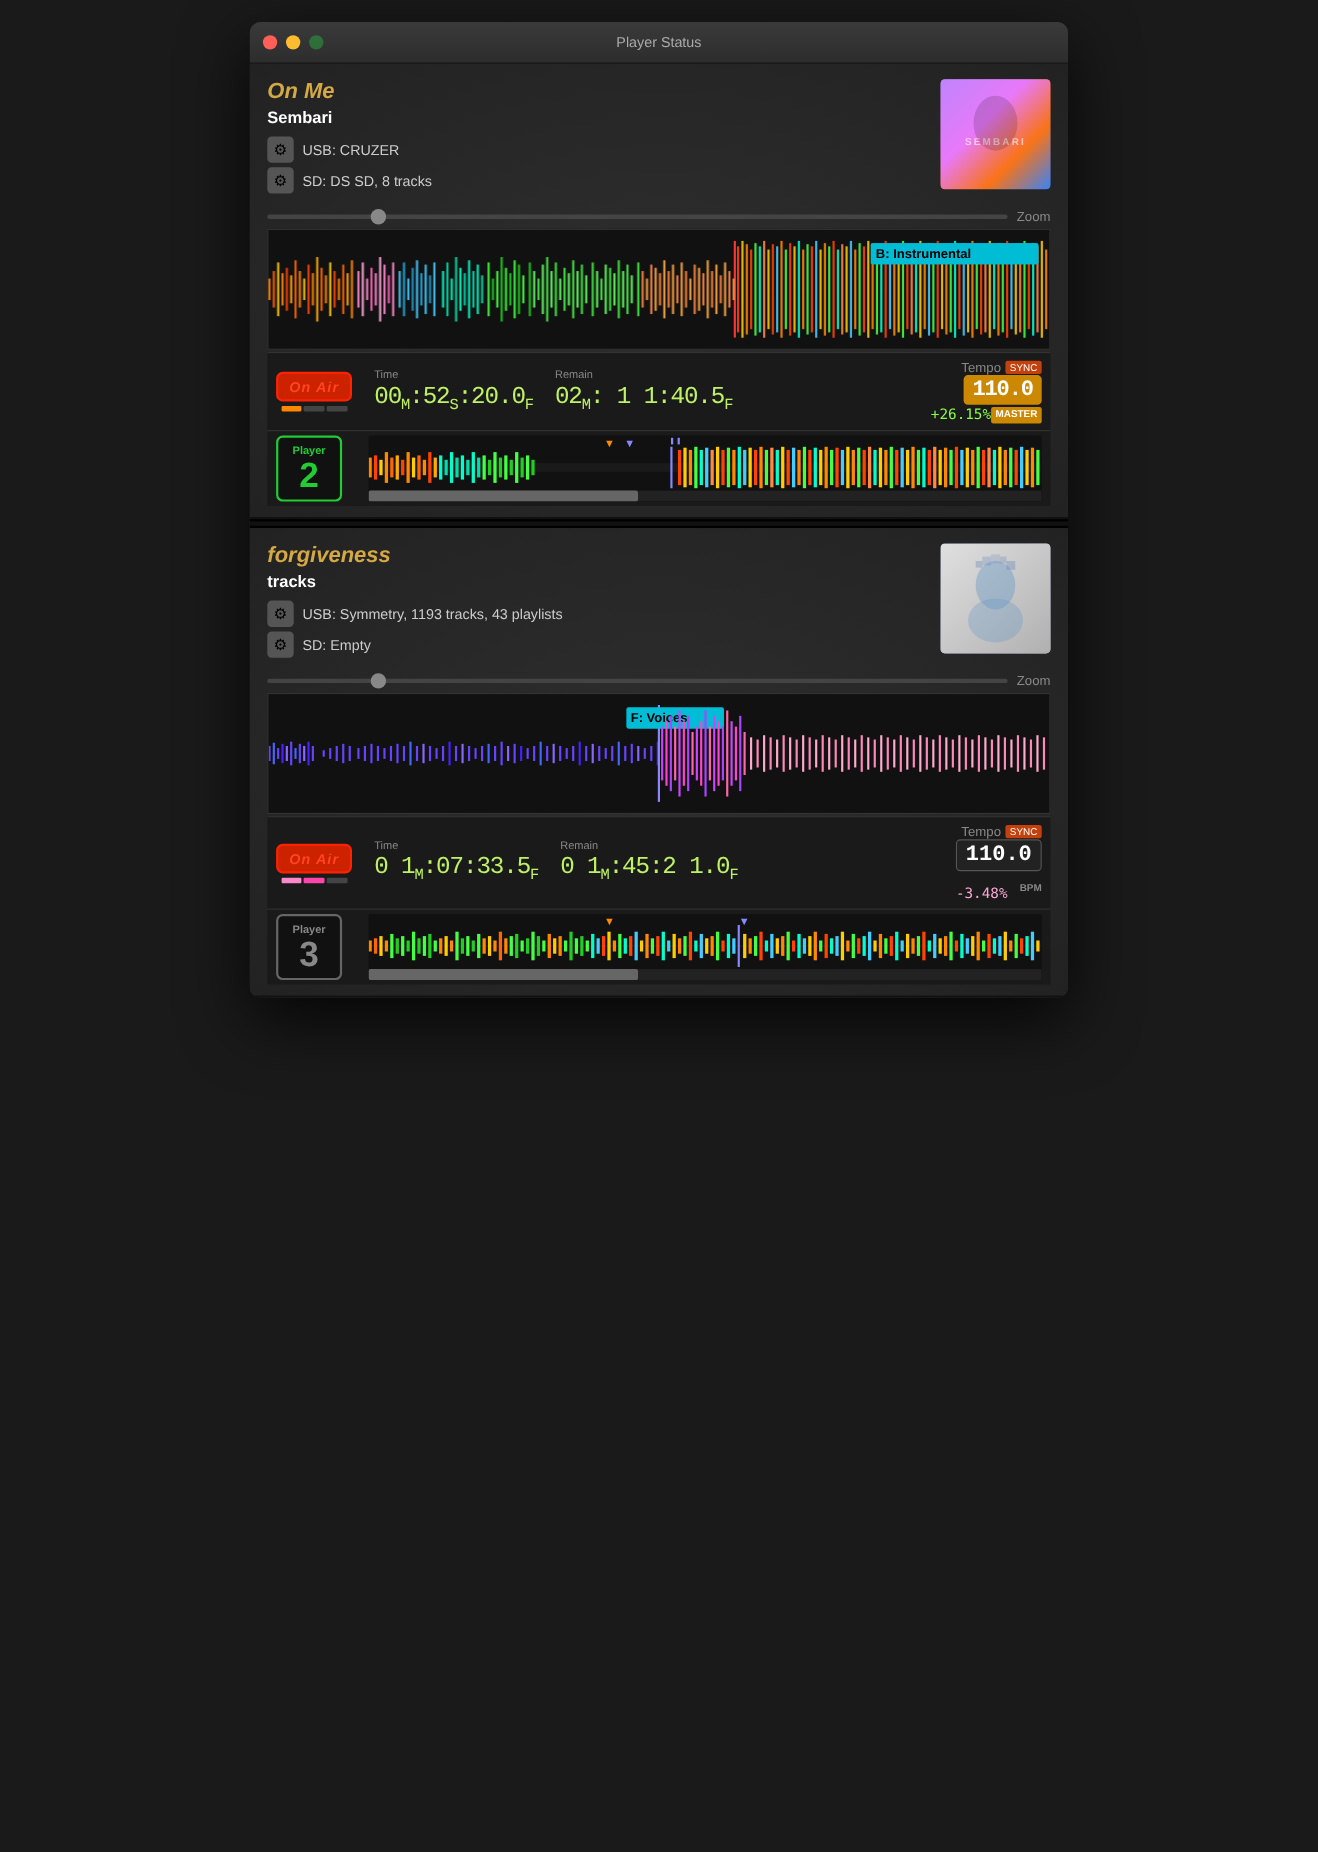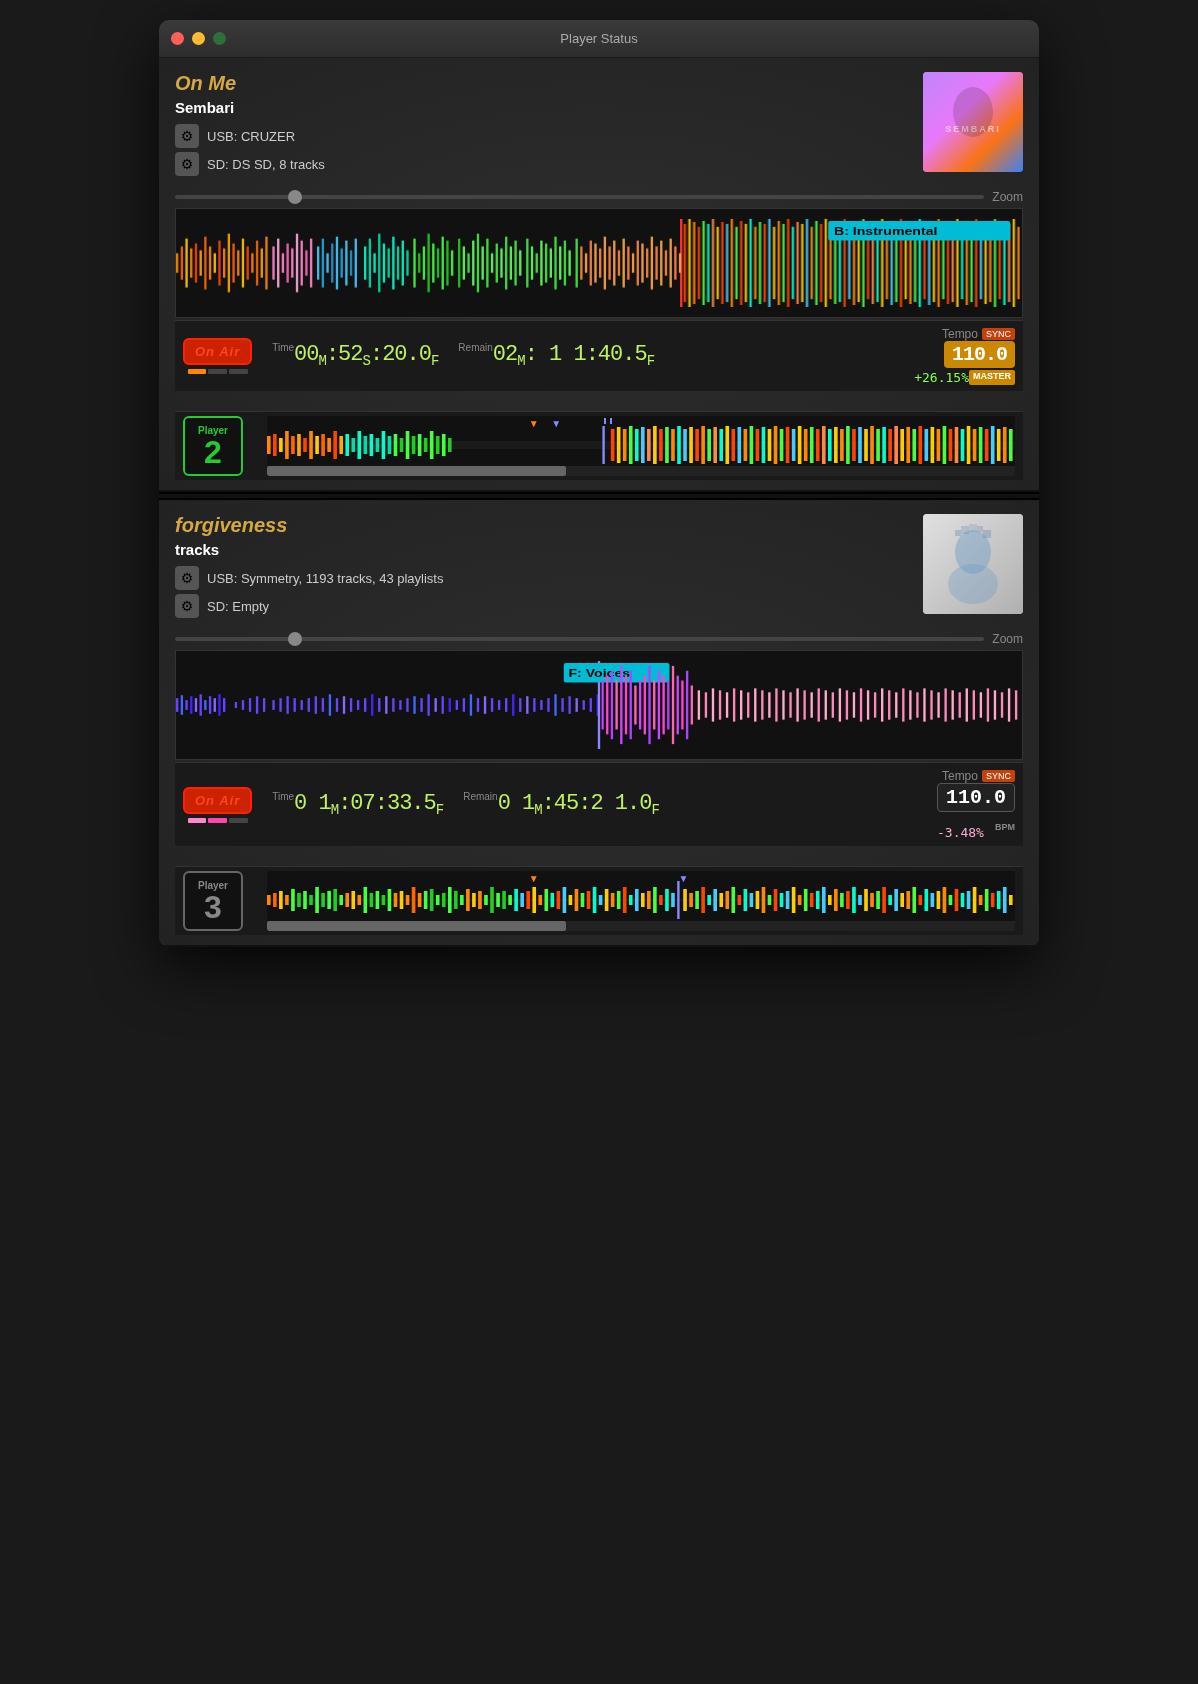--- a/index.html
+++ b/index.html
@@ -5,21 +5,21 @@
     * { margin: 0; padding: 0; box-sizing: border-box; }
     body {
       background: #1a1a1a;
       display: flex;
       justify-content: center;
       align-items: flex-start;
       min-height: 100vh;
       font-family: -apple-system, BlinkMacSystemFont, 'Helvetica Neue', Arial, sans-serif;
     }
     .window {
-      width: 880px;
+      width: 744px;
       background: #1e1e1e;
       border-radius: 10px;
       overflow: hidden;
       box-shadow: 0 20px 60px rgba(0,0,0,0.8);
       margin: 20px;
     }
     .titlebar {
       background: linear-gradient(180deg, #3a3a3a 0%, #2d2d2d 100%);
       height: 38px;
       display: flex;
@@ -171,20 +171,21 @@
       padding: 4px 10px;
       font-size: 13px;
       font-weight: 900;
       letter-spacing: 1px;
       font-style: italic;
       min-width: 60px;
       text-align: center;
     }
     .time-display {
       display: flex;
+      flex-direction: column;
     }
     .time-label {
       color: #888;
       font-size: 10px;
       margin-bottom: 1px;
     }
     .time-value {
       color: #bef264;
       font-size: 22px;
       font-weight: 300;
@@ -241,21 +242,20 @@
       padding: 2px 8px;
       border-radius: 4px;
     }
     .player-badge-row {
       display: flex;
       align-items: stretch;
       background: #1a1a1a;
       padding: 4px 8px;
       gap: 24px;
       border-top: 1px solid #333;
-      margin-top: 20px;
     }
     .player-num-badge {
       background: #111;
       border: 2px solid #22cc33;
       border-radius: 6px;
       width: 60px;
       min-height: 60px;
       display: flex;
       flex-direction: column;
       align-items: center;

